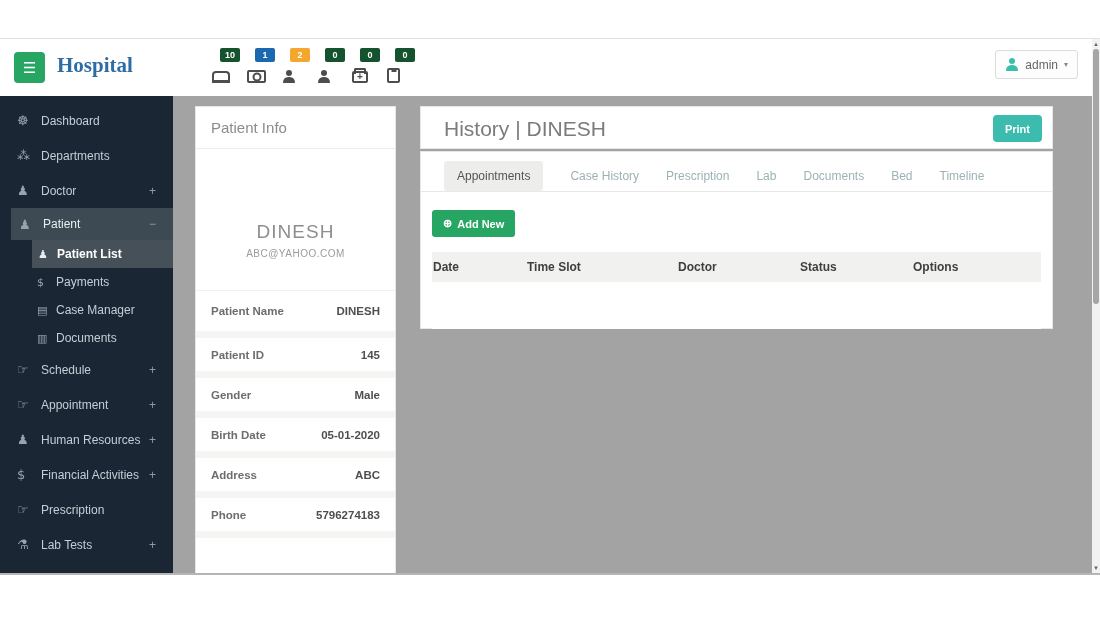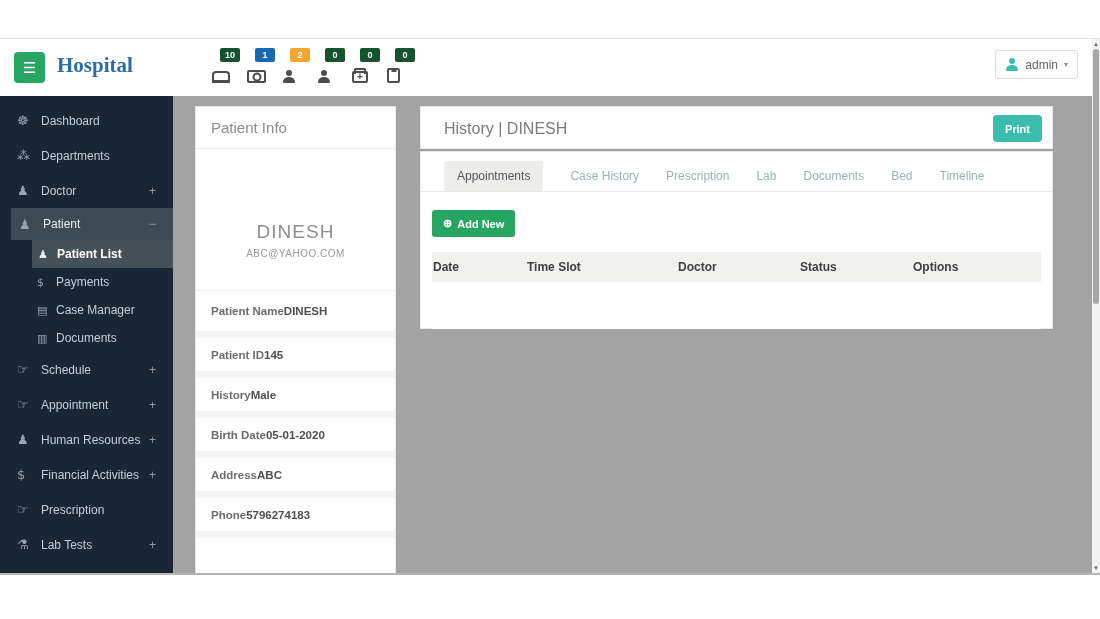--- a/index.html
+++ b/index.html
@@ -53,28 +53,28 @@
   
   .content { position:absolute; left:173px; top:57px; right:8px; bottom:0; background:#a3a3a3; }
   .card { background:#fff; border:1px solid #e7e7e7; }
 
   
   .patient-card { position:absolute; left:22px; top:10px; width:201px; height:600px; }
   .pc-title { height:42px; line-height:42px; padding-left:15px; font-size:15px; color:#8c8c8c; border-bottom:1px solid #ececec; }
   .avatar-block { height:142px; padding-top:72px; text-align:center; border-bottom:1px solid #f0f0f0; }
   .pname { font-size:19px; color:#8e8e8e; letter-spacing:1px; }
   .pemail { margin-top:5px; font-size:10px; color:#9b9b9b; letter-spacing:.5px; }
-  .pfield { height:40px; display:flex; align-items:center; justify-content:flex-start; padding:0 15px; border-top:7px solid #f5f5f3; }
+  .pfield { height:40px; display:flex; align-items:center; justify-content:space-between; padding:0 15px; border-top:7px solid #f5f5f3; }
   .pfield:first-of-type { border-top:none; }
   .pfield .fl { font-size:11.5px; font-weight:bold; color:#6d6d6d; }
   .pfield .fv { font-size:11.5px; font-weight:bold; color:#4f4f4f; }
 
   
   .hist-head { position:absolute; left:247px; top:10px; width:633px; height:43px; }
-  .hist-title { position:absolute; left:23px; top:0; line-height:43px; font-size:16px; color:#7b7b7b; }
+  .hist-title { position:absolute; left:23px; top:0; line-height:43px; font-size:21px; color:#7b7b7b; }
   .btn-print { position:absolute; right:10px; top:8px; height:27px; padding:0 12px; background:#3cbcae; color:#fff; border:none; border-radius:4px; font-size:11px; font-weight:bold; cursor:pointer; }
   .hist-body { position:absolute; left:247px; top:55px; width:633px; height:178px; }
   .tabs { display:flex; align-items:center; gap:27px; padding:8px 12px 0 23px; height:40px; border-bottom:1px solid #e8e8e8; }
   .tab { font-size:12px; color:#9cb2b4; cursor:pointer; white-space:nowrap; }
   .tab.active { background:#ededeb; color:#555; padding:8px 13px; border-radius:3px; }
   .btn-addnew { position:absolute; left:11px; top:58px; height:27px; padding:0 11px; background:#27a563; color:#fff; border:none; border-radius:3px; font-size:11px; font-weight:bold; cursor:pointer; display:flex; align-items:center; gap:5px; }
   .btn-addnew .plus { font-size:11px; }
   .htable { position:absolute; left:11px; right:11px; top:100px; }
   .thead { display:flex; height:30px; align-items:center; background:#f1f1ef; }
   .th { font-size:12px; font-weight:bold; color:#3f3f3f; padding-left:1px; }
@@ -209,21 +209,21 @@
         <div>
           <div class="pfield">
             <span class="fl">Patient Name</span>
             <span class="fv">DINESH</span>
           </div>
           <div class="pfield">
             <span class="fl">Patient ID</span>
             <span class="fv">145</span>
           </div>
           <div class="pfield">
-            <span class="fl">History</span>
+            <span class="fl">Gender</span>
             <span class="fv">Male</span>
           </div>
           <div class="pfield">
             <span class="fl">Birth Date</span>
             <span class="fv">05-01-2020</span>
           </div>
           <div class="pfield">
             <span class="fl">Address</span>
             <span class="fv">ABC</span>
           </div>

